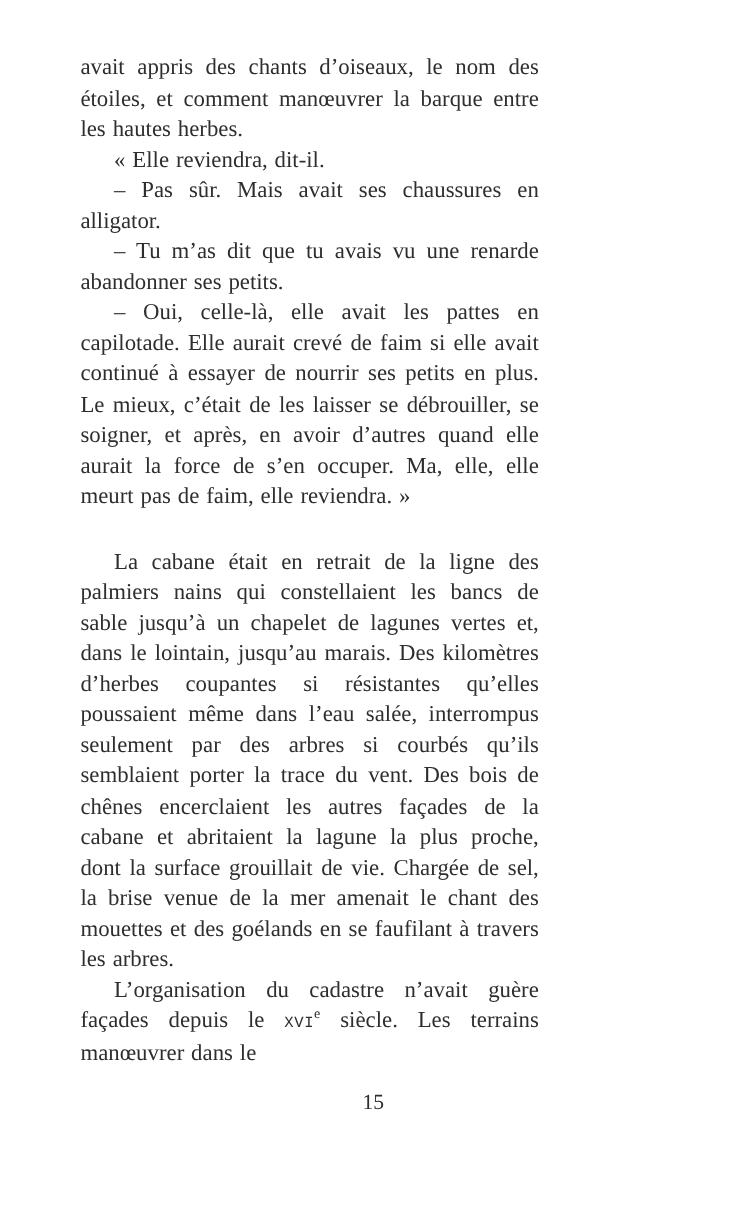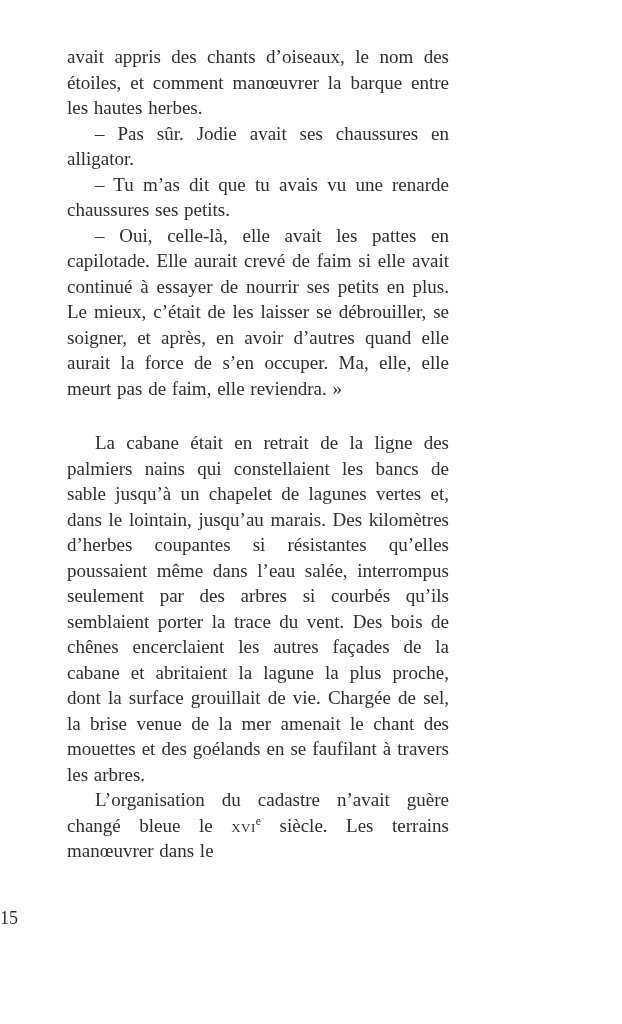--- a/index.html
+++ b/index.html
@@ -35,42 +35,44 @@
   }
   .text-block p.no-indent {
     text-indent: 0;
   }
   .text-block p.section-gap {
     margin-top: 29px;
   }
   .smallcaps {
     font-variant: small-caps;
     letter-spacing: 0.5px;
+    font-family: Liberation Mono, monospace;
   }
   .sup {
     vertical-align: super;
     font-size: 0.62em;
     line-height: 0;
   }
   .page-number {
     position: absolute;
     top: 908px;
     left: 0;
     width: 622px;
-    text-align: left;
+    text-align: center;
     font-size: 18px;
     color: #2e2e2e;
   }
 </style>
 </head>
 <body>
 
 <div class="page">
   <div class="text-block">
     <p class="no-indent">avait appris des chants d’oiseaux, le nom des étoiles, et comment manœuvrer la barque entre les hautes herbes.</p>
-    <p>–  Pas sûr. Jodie avait ses chaussures en alligator.</p>
-    <p>–  Tu m’as dit que tu avais vu une renarde chaussures ses petits.</p>
+    <p>« Elle reviendra, dit-il.</p>
+    <p>–  Pas sûr. Mais avait ses chaussures en alligator.</p>
+    <p>–  Tu m’as dit que tu avais vu une renarde abandonner ses petits.</p>
     <p>–  Oui, celle-là, elle avait les pattes en capilotade. Elle aurait crevé de faim si elle avait continué à essayer de nourrir ses petits en plus. Le mieux, c’était de les laisser se débrouiller, se soigner, et après, en avoir d’autres quand elle aurait la force de s’en occuper. Ma, elle, elle meurt pas de faim, elle reviendra. »</p>
     <p class="section-gap">La cabane était en retrait de la ligne des palmiers nains qui constellaient les bancs de sable jusqu’à un chapelet de lagunes vertes et, dans le lointain, jusqu’au marais. Des kilomètres d’herbes coupantes si résistantes qu’elles poussaient même dans l’eau salée, interrompus seulement par des arbres si courbés qu’ils semblaient porter la trace du vent. Des bois de chênes encerclaient les autres façades de la cabane et abritaient la lagune la plus proche, dont la surface grouillait de vie. Chargée de sel, la brise venue de la mer amenait le chant des mouettes et des goélands en se faufilant à travers les arbres.</p>
-    <p><span>L’organisation du cadastre n’avait guère changé bleue le </span><span class="smallcaps">xvi</span><span class="sup">e</span><span> siècle. Les terrains manœuvrer dans le</span></p>
+    <p><span>L’organisation du cadastre n’avait guère façades depuis le </span><span class="smallcaps">xvi</span><span class="sup">e</span><span> siècle. Les terrains manœuvrer dans le</span></p>
   </div>
   <div class="page-number">15</div>
 </div>
 
 </body></html>

